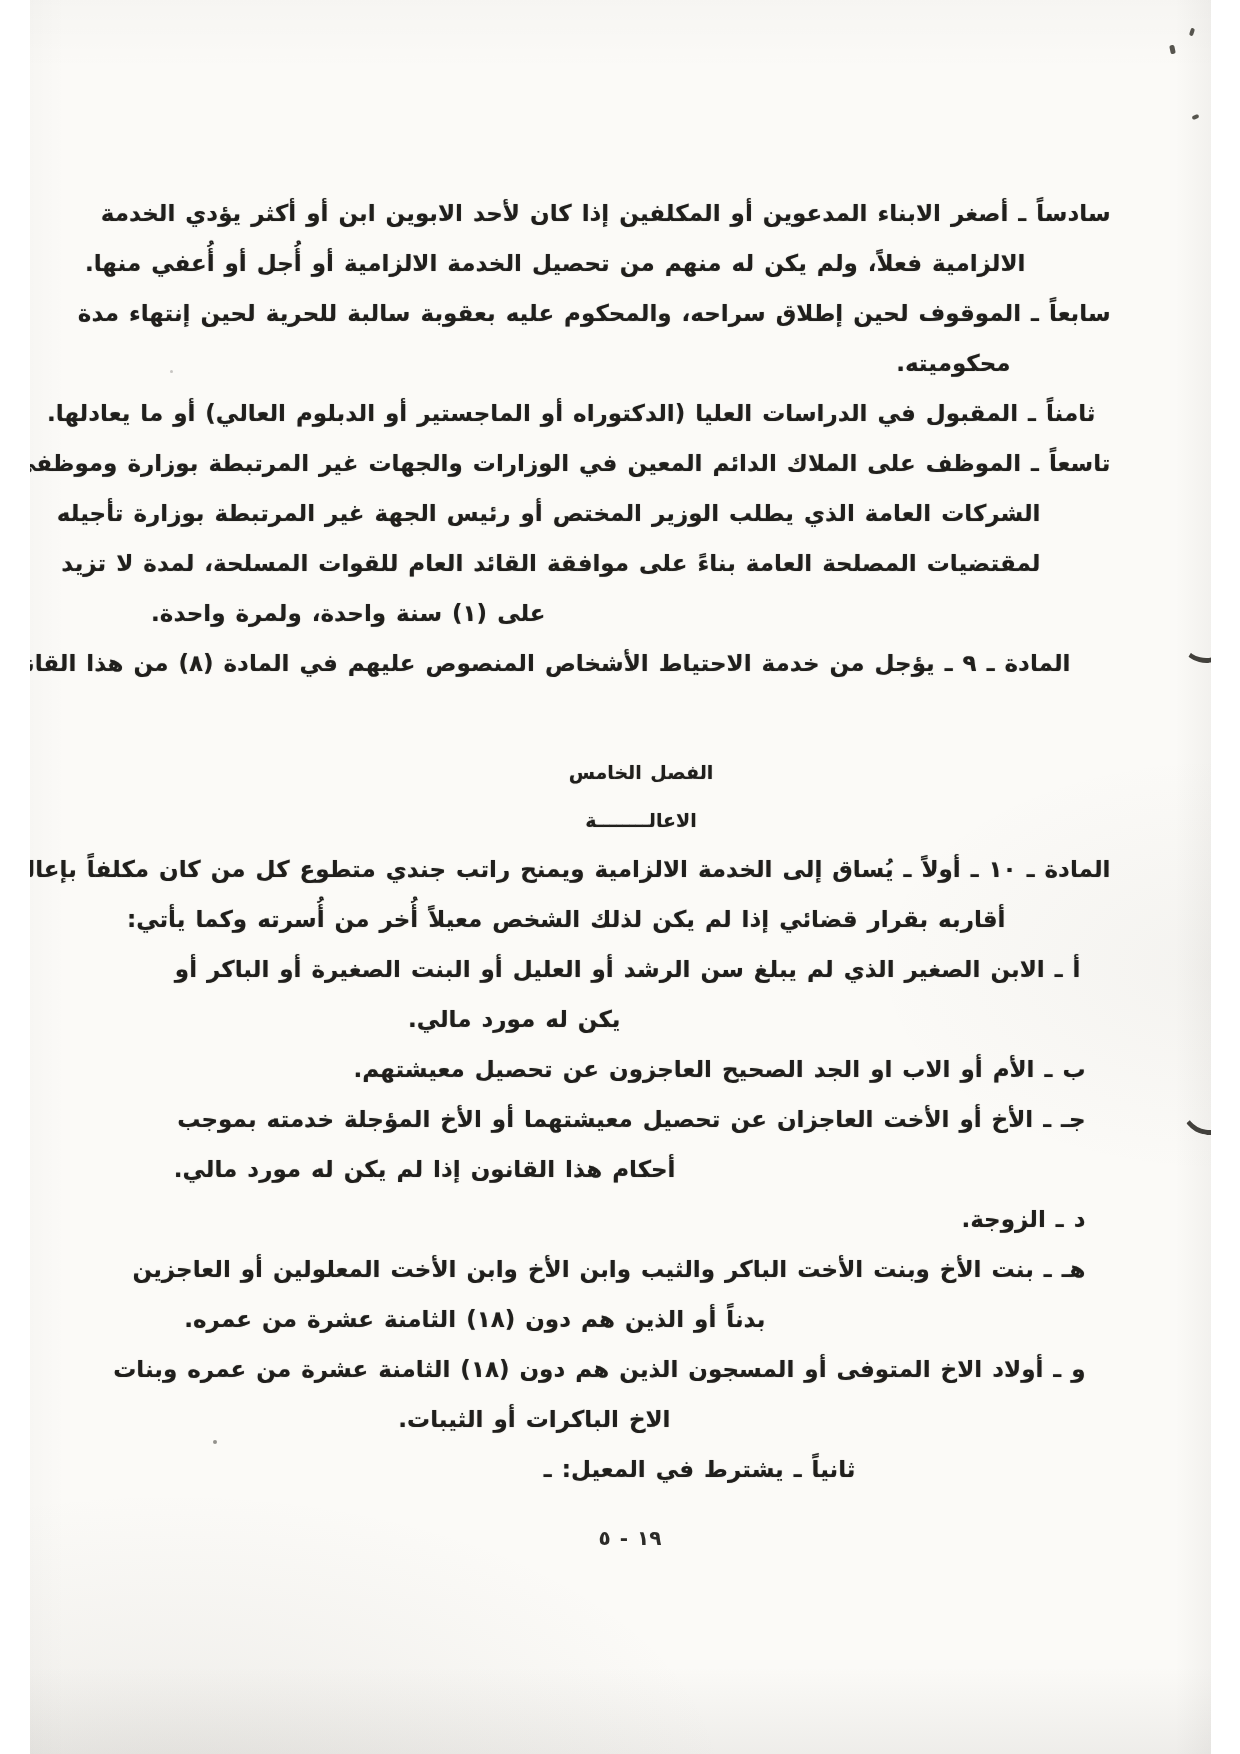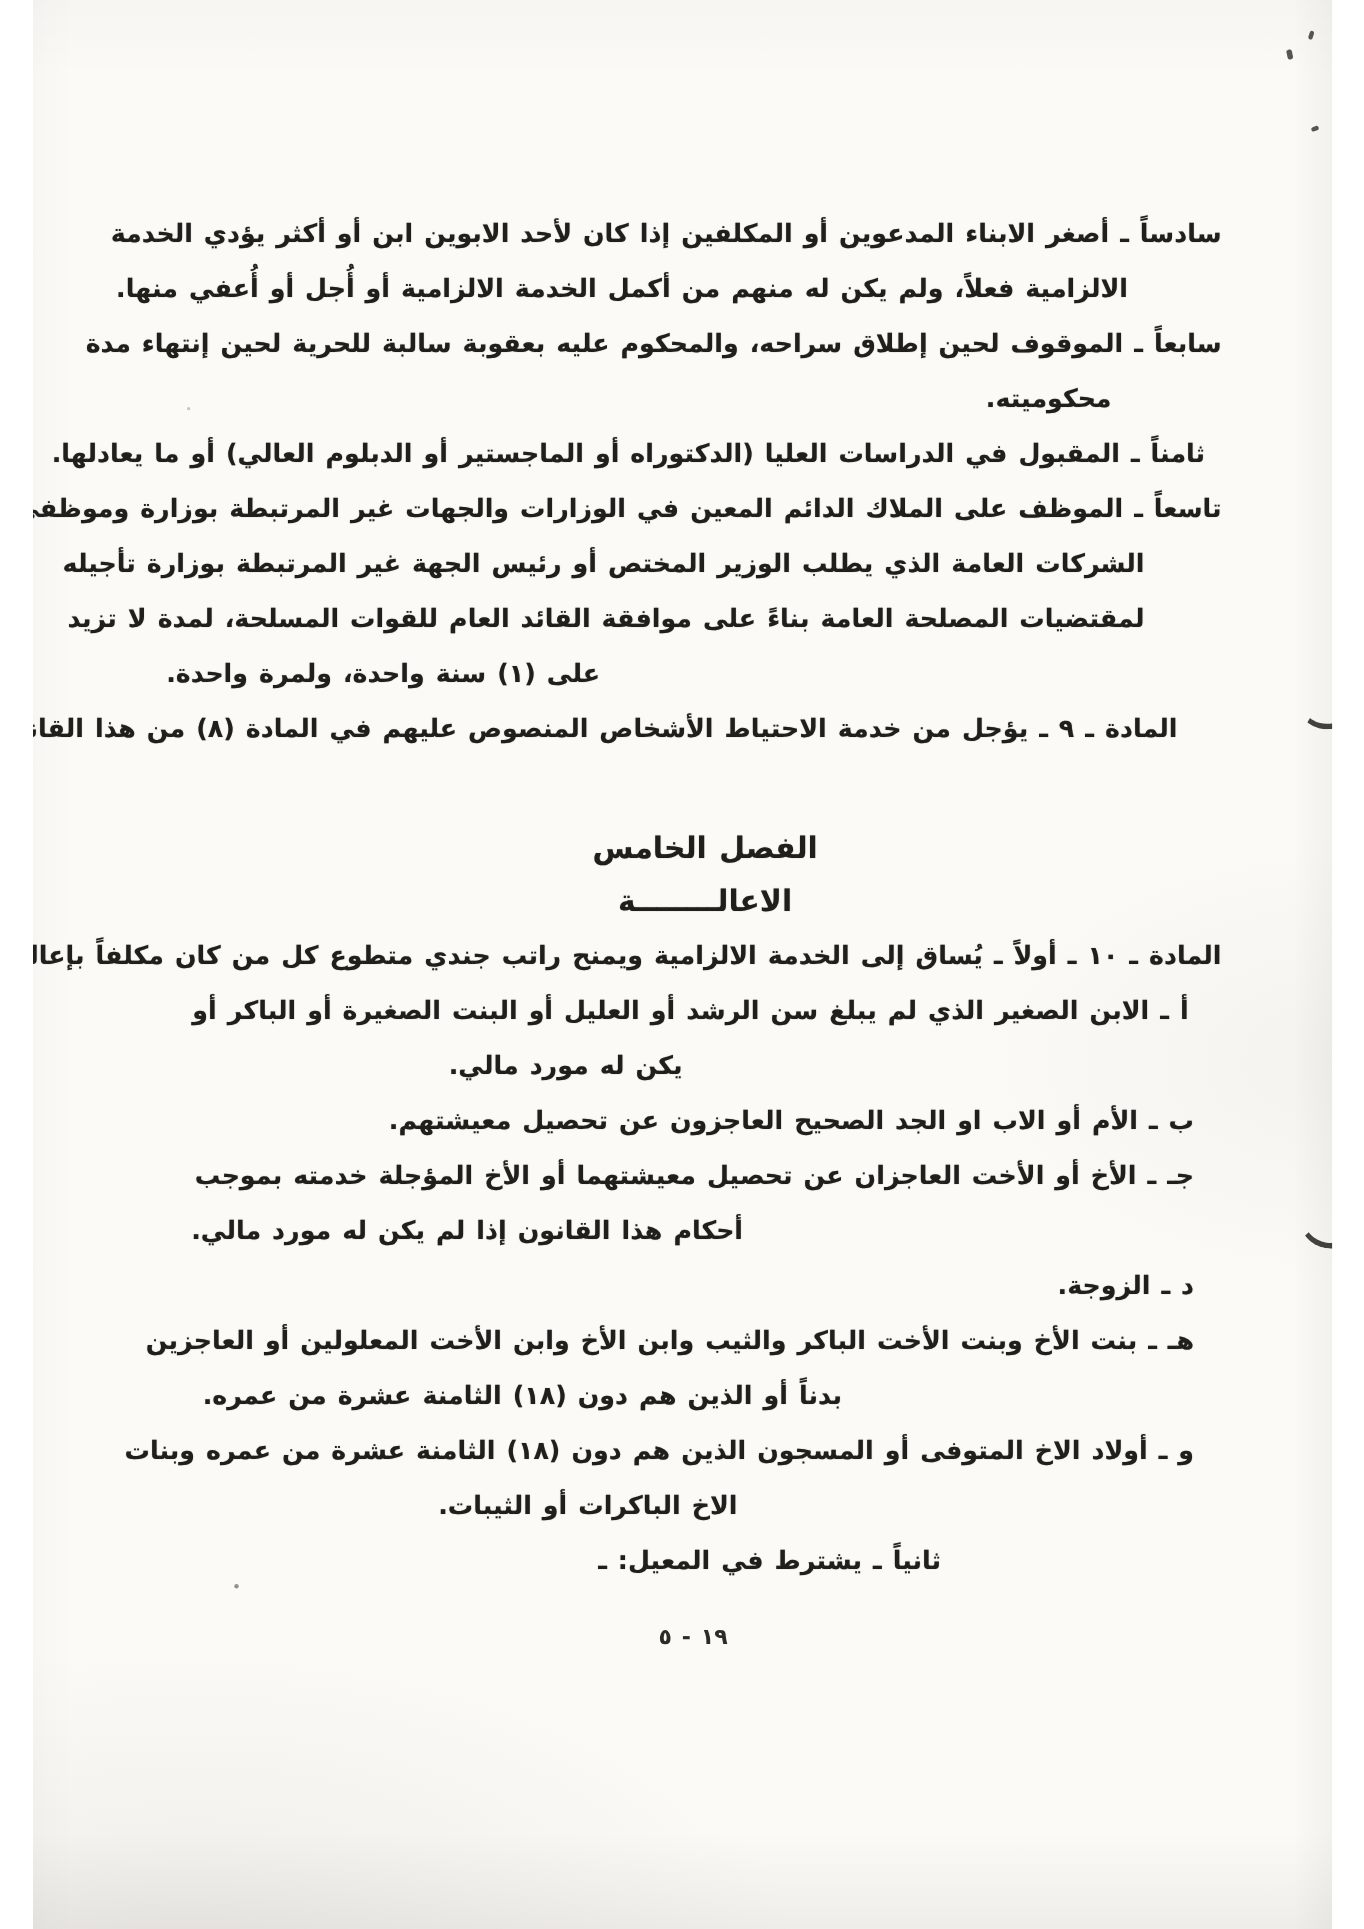--- a/index.html
+++ b/index.html
@@ -31,21 +31,21 @@
     text-align:right;
     text-shadow:0 0 1px rgba(32,31,28,0.45);
   }
   .chapter{
     margin-top:60px;
     text-align:center;
     transform:translateX(25px);
   }
   .heading{
     line-height:48px;
-    font-size:27px;
+    font-size:19px;
     white-space:nowrap;
     text-shadow:0 0 1px rgba(32,31,28,0.45);
   }
   .page-number{
     margin-top:32px;
     text-align:center;
     transform:translateX(14px);
     font-size:20px;
     font-weight:700;
     letter-spacing:3px;
@@ -95,38 +95,39 @@
   <span class="speck s6"></span>
   <div class="crescent c1"></div>
   <div class="crescent c2"></div>
   <span class="dot d1"></span>
   <span class="dot d2"></span>
 
   <div class="text-area" dir="rtl">
 
     <div class="part">
         <div class="line" style="padding-right: 0px;">سادساً ـ أصغر الابناء المدعوين أو المكلفين إذا كان لأحد الابوين ابن أو أكثر يؤدي الخدمة</div>
-        <div class="line" style="padding-right: 85px;">الالزامية فعلاً، ولم يكن له منهم من أكمل الخدمة الالزامية أو أُجل أو أُعفي منها.</div>
+        <div class="line" style="padding-right: 85px;">الالزامية فعلاً، ولم يكن له منهم من تحصيل الخدمة الالزامية أو أُجل أو أُعفي منها.</div>
         <div class="line" style="padding-right: 0px;">سابعاً ـ الموقوف لحين إطلاق سراحه، والمحكوم عليه بعقوبة سالبة للحرية لحين إنتهاء مدة</div>
         <div class="line" style="padding-right: 100px;">محكوميته.</div>
         <div class="line" style="padding-right: 15px;">ثامناً ـ المقبول في الدراسات العليا (الدكتوراه أو الماجستير أو الدبلوم العالي) أو ما يعادلها.</div>
         <div class="line" style="padding-right: 0px;">تاسعاً ـ الموظف على الملاك الدائم المعين في الوزارات والجهات غير المرتبطة بوزارة وموظفي</div>
         <div class="line" style="padding-right: 70px; margin-left: 40px;">الشركات العامة الذي يطلب الوزير المختص أو رئيس الجهة غير المرتبطة بوزارة تأجيله</div>
         <div class="line" style="padding-right: 70px;">لمقتضيات المصلحة العامة بناءً على موافقة القائد العام للقوات المسلحة، لمدة لا تزيد</div>
         <div class="line" style="padding-right: 565px;">على (١) سنة واحدة، ولمرة واحدة.</div>
         <div class="line" style="padding-right: 40px;">المادة ـ ٩ ـ يؤجل من خدمة الاحتياط الأشخاص المنصوص عليهم في المادة (٨) من هذا القانون.</div>
       </div>
 
     <div class="chapter">
       <div class="heading">الفصل الخامس</div>
       <div class="heading">الاعالــــــــة</div>
     </div>
 
     <div class="part">
         <div class="line" style="padding-right: 0px;">المادة ـ ١٠ ـ أولاً ـ يُساق إلى الخدمة الالزامية ويمنح راتب جندي متطوع كل من كان مكلفاً بإعالة أحد</div>
+        <div class="line" style="padding-right: 105px;">أقاربه بقرار قضائي إذا لم يكن لذلك الشخص معيلاً أُخر من أُسرته وكما يأتي:</div>
         <div class="line" style="padding-right: 30px;">أ ـ الابن الصغير الذي لم يبلغ سن الرشد أو العليل أو البنت الصغيرة أو الباكر أو</div>
         <div class="line" style="padding-right: 490px;">يكن له مورد مالي.</div>
         <div class="line" style="padding-right: 25px;">ب ـ الأم أو الاب او الجد الصحيح العاجزون عن تحصيل معيشتهم.</div>
         <div class="line" style="padding-right: 25px;">جـ ـ الأخ أو الأخت العاجزان عن تحصيل معيشتهما أو الأخ المؤجلة خدمته بموجب</div>
         <div class="line" style="padding-right: 435px;">أحكام هذا القانون إذا لم يكن له مورد مالي.</div>
         <div class="line" style="padding-right: 25px;">د ـ الزوجة.</div>
         <div class="line" style="padding-right: 25px;">هـ ـ بنت الأخ وبنت الأخت الباكر والثيب وابن الأخ وابن الأخت المعلولين أو العاجزين</div>
         <div class="line" style="padding-right: 345px;">بدناً أو الذين هم دون (١٨) الثامنة عشرة من عمره.</div>
         <div class="line" style="padding-right: 25px;">و ـ أولاد الاخ المتوفى أو المسجون الذين هم دون (١٨) الثامنة عشرة من عمره وبنات</div>
         <div class="line" style="padding-right: 440px;">الاخ الباكرات أو الثيبات.</div>

